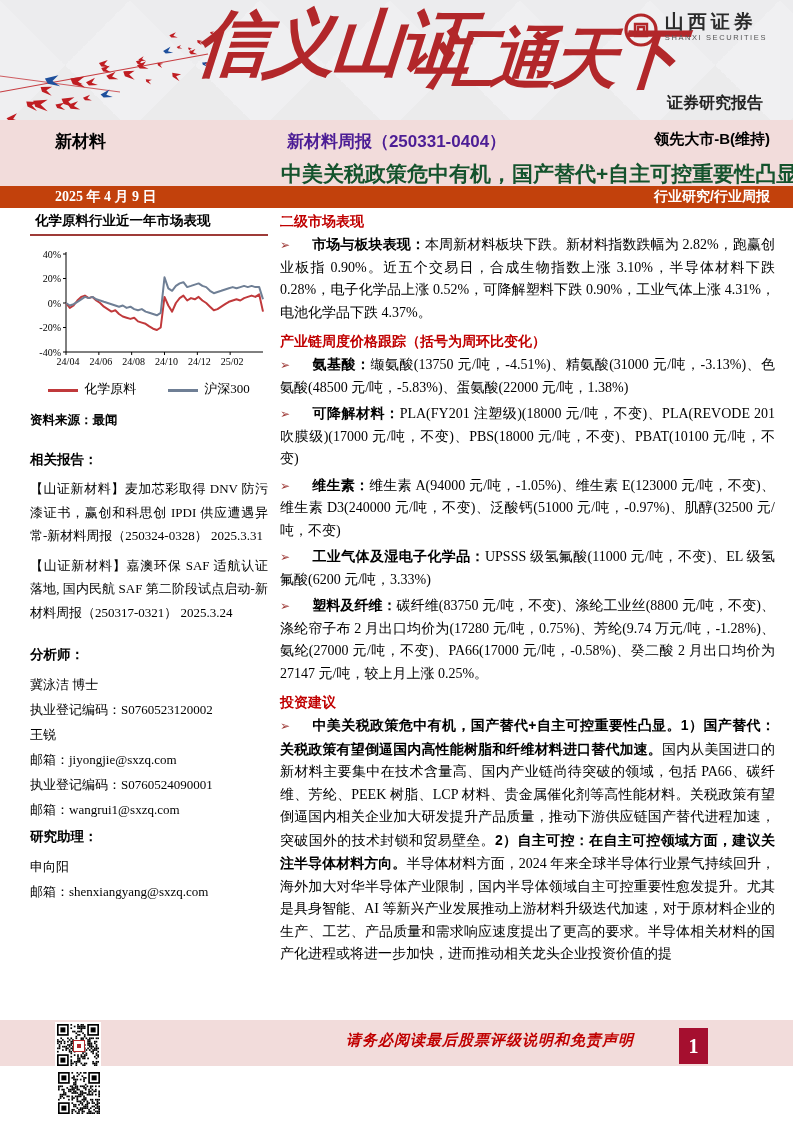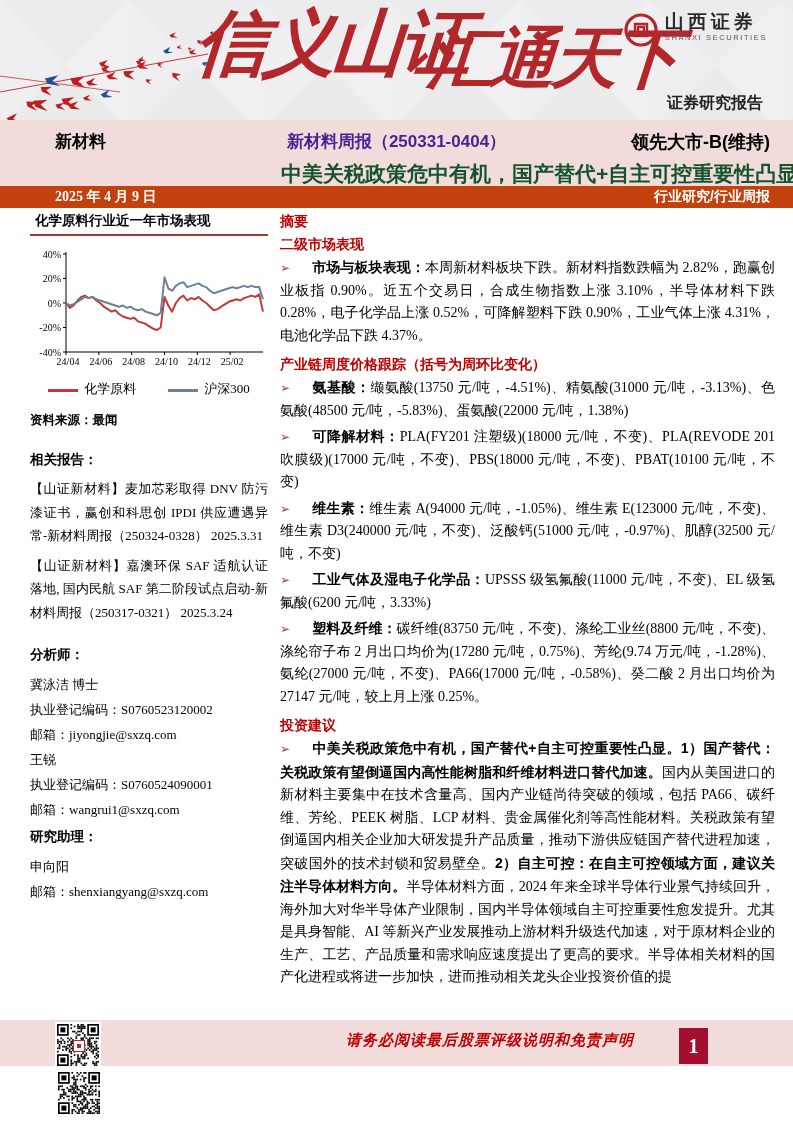--- a/index.html
+++ b/index.html
@@ -23,21 +23,21 @@
   .report-type{position:absolute;right:30px;bottom:6px;font-family:"Liberation Sans",sans-serif;
     font-weight:bold;font-size:16px;color:#222;}
 
   
   .title-band{position:absolute;left:0;top:120px;width:793px;height:72px;background:#f2dcdb;}
   .tb-industry{position:absolute;left:55px;top:10px;font-family:"Liberation Sans",sans-serif;
     font-weight:bold;font-size:17px;color:#000;}
   .tb-title{position:absolute;left:0;right:0;top:10px;text-align:center;
     font-family:"Liberation Sans",sans-serif;font-weight:bold;font-size:17px;color:#4c1d95;}
   .tb-rating{position:absolute;right:23px;top:10px;font-family:"Liberation Sans",sans-serif;
-    font-weight:bold;font-size:18px;color:#000;}
+    font-weight:bold;font-size:15px;color:#000;}
   .tb-subtitle{position:absolute;left:281px;top:40px;font-family:"Liberation Sans",sans-serif;
     font-weight:bold;font-size:21px;color:#14532d;white-space:nowrap;}
 
   
   .date-band{position:absolute;left:0;top:186px;width:793px;height:22px;background:#c2410c;}
   .db-date{position:absolute;left:55px;top:2px;color:#fff;font-weight:bold;font-size:14px;}
   .db-cat{position:absolute;right:23px;top:2px;color:#fff;font-weight:bold;font-size:14px;
     font-family:"Liberation Sans",sans-serif;}
 
   
@@ -188,31 +188,30 @@
     </div>
     <div class="source">资料来源：最闻</div>
 
     <div class="side-h">相关报告：</div>
     <p class="report-item">【山证新材料】麦加芯彩取得 DNV 防污漆证书，赢创和科思创 IPDI 供应遭遇异常-新材料周报（250324-0328） 2025.3.31</p>
     <p class="report-item">【山证新材料】嘉澳环保 SAF 适航认证落地, 国内民航 SAF 第二阶段试点启动-新材料周报（250317-0321）  2025.3.24</p>
 
     <div class="side-h">分析师：</div>
     <p class="an-line">冀泳洁 博士</p>
     <p class="an-line">执业登记编码：S0760523120002</p>
+    <p class="an-line">王锐</p>
     <p class="an-line">邮箱：jiyongjie@sxzq.com</p>
-    <p class="an-line">王锐</p>
     <p class="an-line">执业登记编码：S0760524090001</p>
     <p class="an-line">邮箱：wangrui1@sxzq.com</p>
     <div class="side-h" style="margin-top:6px">研究助理：</div>
     <p class="an-line">申向阳</p>
     <p class="an-line">邮箱：shenxiangyang@sxzq.com</p>
   </div>
 
   <div class="main">
-    <p class="m-h">摘要</p>
     <p class="m-h">二级市场表现</p>
     <p class="m-p"><span class="mk">➢</span><span class="b">市场与板块表现：</span><span>本周新材料板块下跌。新材料指数跌幅为 2.82%，跑赢创业板指 0.90%。近五个交易日，合成生物指数上涨 3.10%，半导体材料下跌 0.28%，电子化学品上涨 0.52%，可降解塑料下跌 0.90%，工业气体上涨 4.31%，电池化学品下跌 4.37%。</span></p>
 
     <p class="m-h" style="margin-top:6px">产业链周度价格跟踪（括号为周环比变化）</p>
     <p class="m-p"><span class="mk">➢</span><span class="b">氨基酸：</span><span>缬氨酸(13750 元/吨，-4.51%)、精氨酸(31000 元/吨，-3.13%)、色氨酸(48500 元/吨，-5.83%)、蛋氨酸(22000 元/吨，1.38%)</span></p>
     <p class="m-p"><span class="mk">➢</span><span class="b">可降解材料：</span><span>PLA(FY201 注塑级)(18000 元/吨，不变)、PLA(REVODE 201 吹膜级)(17000 元/吨，不变)、PBS(18000 元/吨，不变)、PBAT(10100 元/吨，不变)</span></p>
     <p class="m-p"><span class="mk">➢</span><span class="b">维生素：</span><span>维生素 A(94000 元/吨，-1.05%)、维生素 E(123000 元/吨，不变)、维生素 D3(240000 元/吨，不变)、泛酸钙(51000 元/吨，-0.97%)、肌醇(32500 元/吨，不变)</span></p>
     <p class="m-p"><span class="mk">➢</span><span class="b">工业气体及湿电子化学品：</span><span>UPSSS 级氢氟酸(11000 元/吨，不变)、EL 级氢氟酸(6200 元/吨，3.33%)</span></p>
     <p class="m-p"><span class="mk">➢</span><span class="b">塑料及纤维：</span><span>碳纤维(83750 元/吨，不变)、涤纶工业丝(8800 元/吨，不变)、涤纶帘子布 2 月出口均价为(17280 元/吨，0.75%)、芳纶(9.74 万元/吨，-1.28%)、氨纶(27000 元/吨，不变)、PA66(17000 元/吨，-0.58%)、癸二酸 2 月出口均价为 27147 元/吨，较上月上涨 0.25%。</span></p>
 

